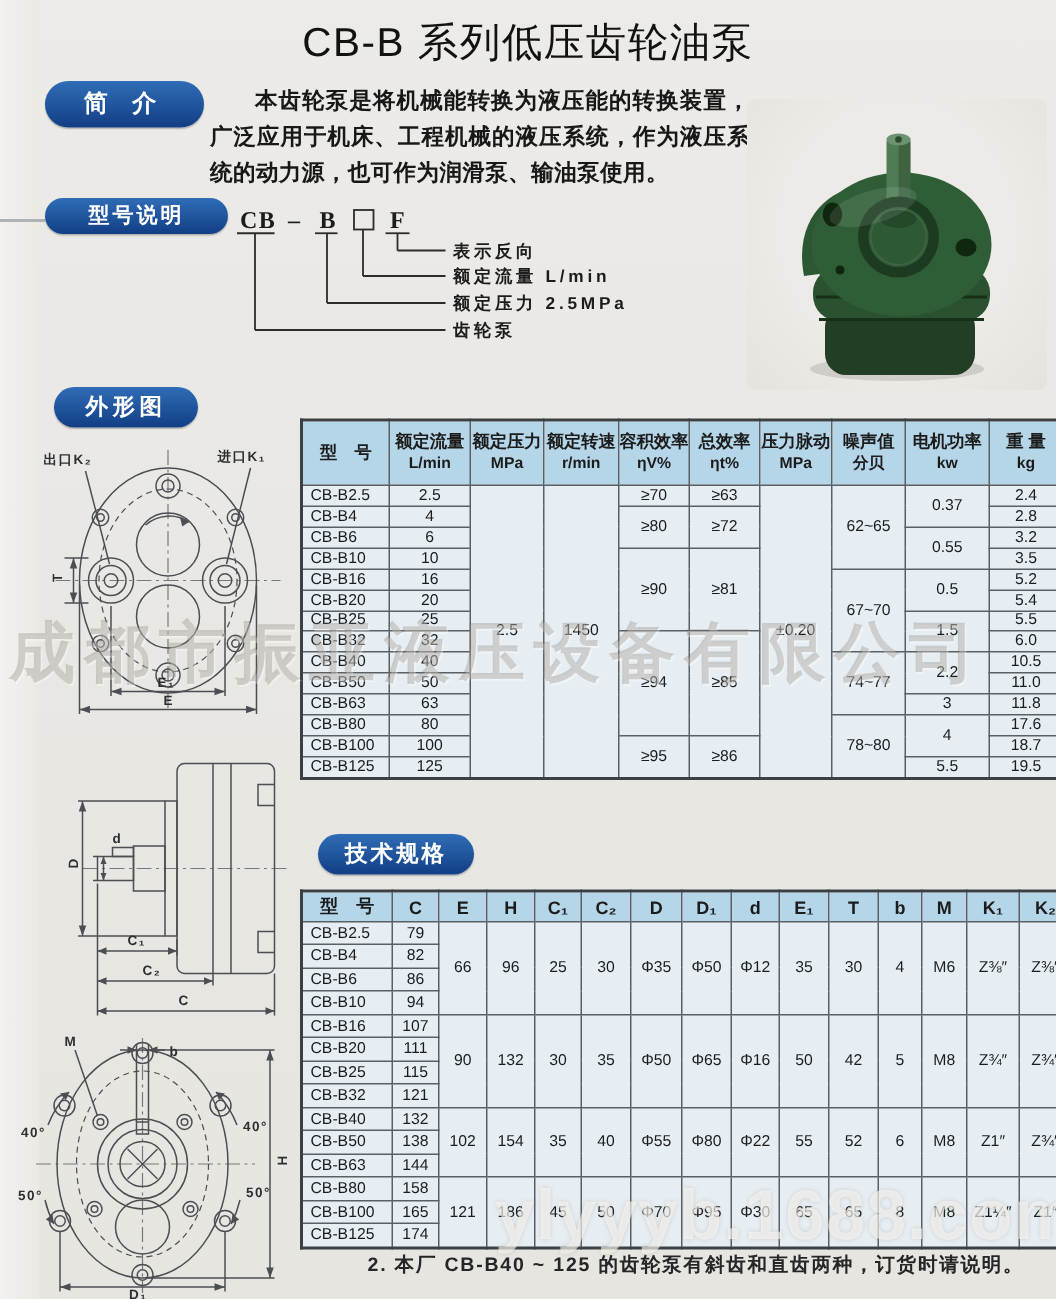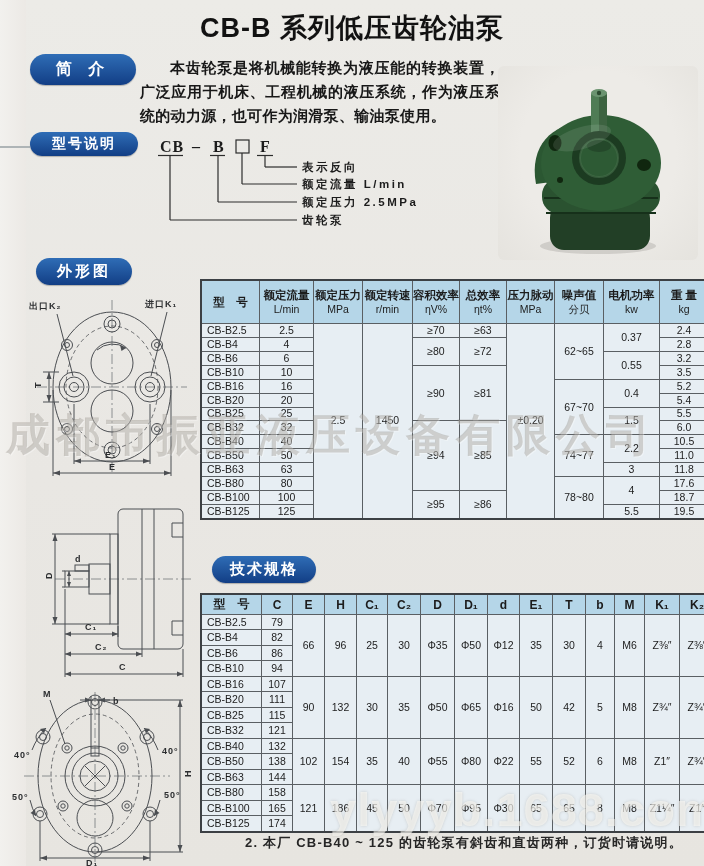--- a/index.html
+++ b/index.html
@@ -6,27 +6,27 @@
   .page {
     position:relative; width:704px; height:866px; overflow:hidden;
     background:linear-gradient(180deg,#ecebe7 0%,#e9e7e3 55%,#e7e5e0 100%);
     font-family:"Liberation Sans",sans-serif; color:#1a1a1a;
   }
   .left-strip { position:absolute; left:0; top:0; width:26px; height:866px;
     background:linear-gradient(90deg,#f2f1ee,#ece9e5); }
   .edge-mark { position:absolute; left:0; top:146px; width:30px; height:2px; background:#aeb4b6; }
 
   .title { position:absolute; left:0; right:0; top:10px; margin:0; text-align:center;
-    font-size:27px; font-weight:bold; letter-spacing:1px; color:#121212; }
+    font-size:27px; font-weight:normal; letter-spacing:1px; color:#121212; }
 
   .badge { position:absolute; background:linear-gradient(180deg,#2f6db6,#123e85);
     color:#fff; font-weight:bold; text-align:center; border-radius:16px;
     box-shadow:0 1px 1px rgba(0,0,0,0.25); }
   .b-intro   { left:30px;  top:54px;  width:106px; padding:5px 0; font-size:16px; letter-spacing:6px; }
-  .b-model   { left:30px;  top:132px; width:108px; padding:3px 0; font-size:14px; letter-spacing:2px;text-align:center; }
+  .b-model   { left:30px;  top:132px; width:122px; padding:3px 0; font-size:14px; letter-spacing:2px;text-align:center; }
   .b-outline { left:36px;  top:243px; width:96px;  padding:4px 0; font-size:15px; letter-spacing:3px;margin-top:15px; }
   .b-params  { left:212px; top:243px; width:104px; padding:4px 0; font-size:15px; letter-spacing:2px; }
   .b-specs   { left:212px; top:556px; width:104px; padding:4px 0; font-size:15px; letter-spacing:2px; }
 
   .intro { position:absolute; left:136px; top:52px; width:360px; margin:4px;
     font-size:15px; font-weight:bold; line-height:24px; text-indent:2em;
     text-align:justify; letter-spacing:0.3px; color:#181818; }
 
   .photo { position:absolute; left:498px; top:66px; width:200px; height:194px;
     background:radial-gradient(ellipse at 50% 45%, #edebe7 55%, #e5e3de 100%);
@@ -37,21 +37,21 @@
   .model-diagram line, .model-diagram rect { stroke:#2c2c2c; stroke-width:1.2; fill:none; }
   .model-diagram text { fill:#1c1c1c; font-weight:bold; }
   .md-code { font-family:"Liberation Serif",serif; font-size:16px; letter-spacing:1px; }
   .md-label { font-family:"Liberation Sans",sans-serif; font-size:11.5px; letter-spacing:2.5px; }
 
   .tbl { position:absolute; border-collapse:collapse; table-layout:fixed;
     background:#e7eef3; border:2px solid #3c4044; }
   .tbl th, .tbl td { border:1px solid #5a5f63; text-align:center; vertical-align:middle;
     padding:0; overflow:hidden; color:#1c1c1c; }
   .tbl th { background:#b5d6e8; font-weight:bold; }
-  .tbl .u { display:block; font-weight:normal;text-align:center; }
+  .tbl .u { display:block; font-weight:bold;text-align:center; }
   .t-params { left:200px; top:279px; width:497px; height:241px; }
   .t-params th { font-size:11.5px; height:42px; line-height:1.3; }
   .t-params .u { font-size:10.5px; }
   .t-params td { font-size:10.5px; line-height:1.05; }
   .t-params td:first-child { text-align:left; padding-left:5px; }
   .t-params th:nth-child(1){width:57px}.t-params th:nth-child(2){width:53px}
   .t-params th:nth-child(3){width:48px}.t-params th:nth-child(4){width:49px}
   .t-params th:nth-child(5){width:46px}.t-params th:nth-child(6){width:46px}
   .t-params th:nth-child(7){width:47px}.t-params th:nth-child(8){width:48px}
   .t-params th:nth-child(9){width:55px}.t-params th:nth-child(10){width:48px}
@@ -201,21 +201,21 @@
           <td>CB-B10</td>
           <td>10</td>
           <td rowspan="4">≥90</td>
           <td rowspan="4">≥81</td>
           <td>3.5</td>
         </tr>
         <tr>
           <td>CB-B16</td>
           <td>16</td>
           <td rowspan="4">67~70</td>
-          <td rowspan="2">0.4</td>
+          <td rowspan="2">0.5</td>
           <td>5.2</td>
         </tr>
         <tr>
           <td>CB-B20</td>
           <td>20</td>
           <td>5.4</td>
         </tr>
         <tr>
           <td>CB-B25</td>
           <td>25</td>

